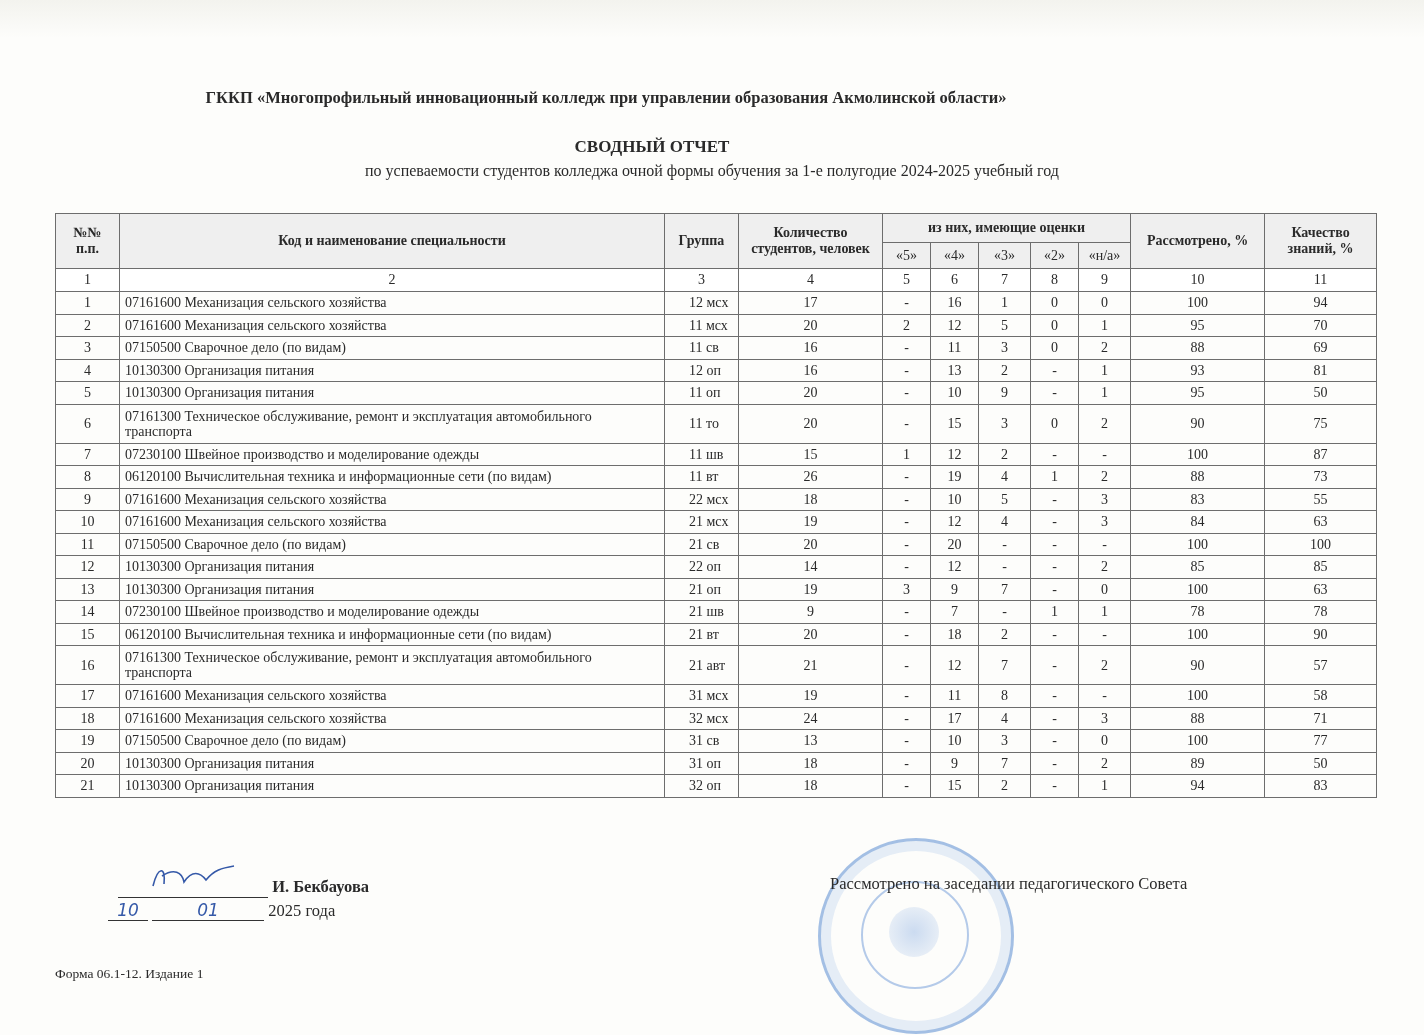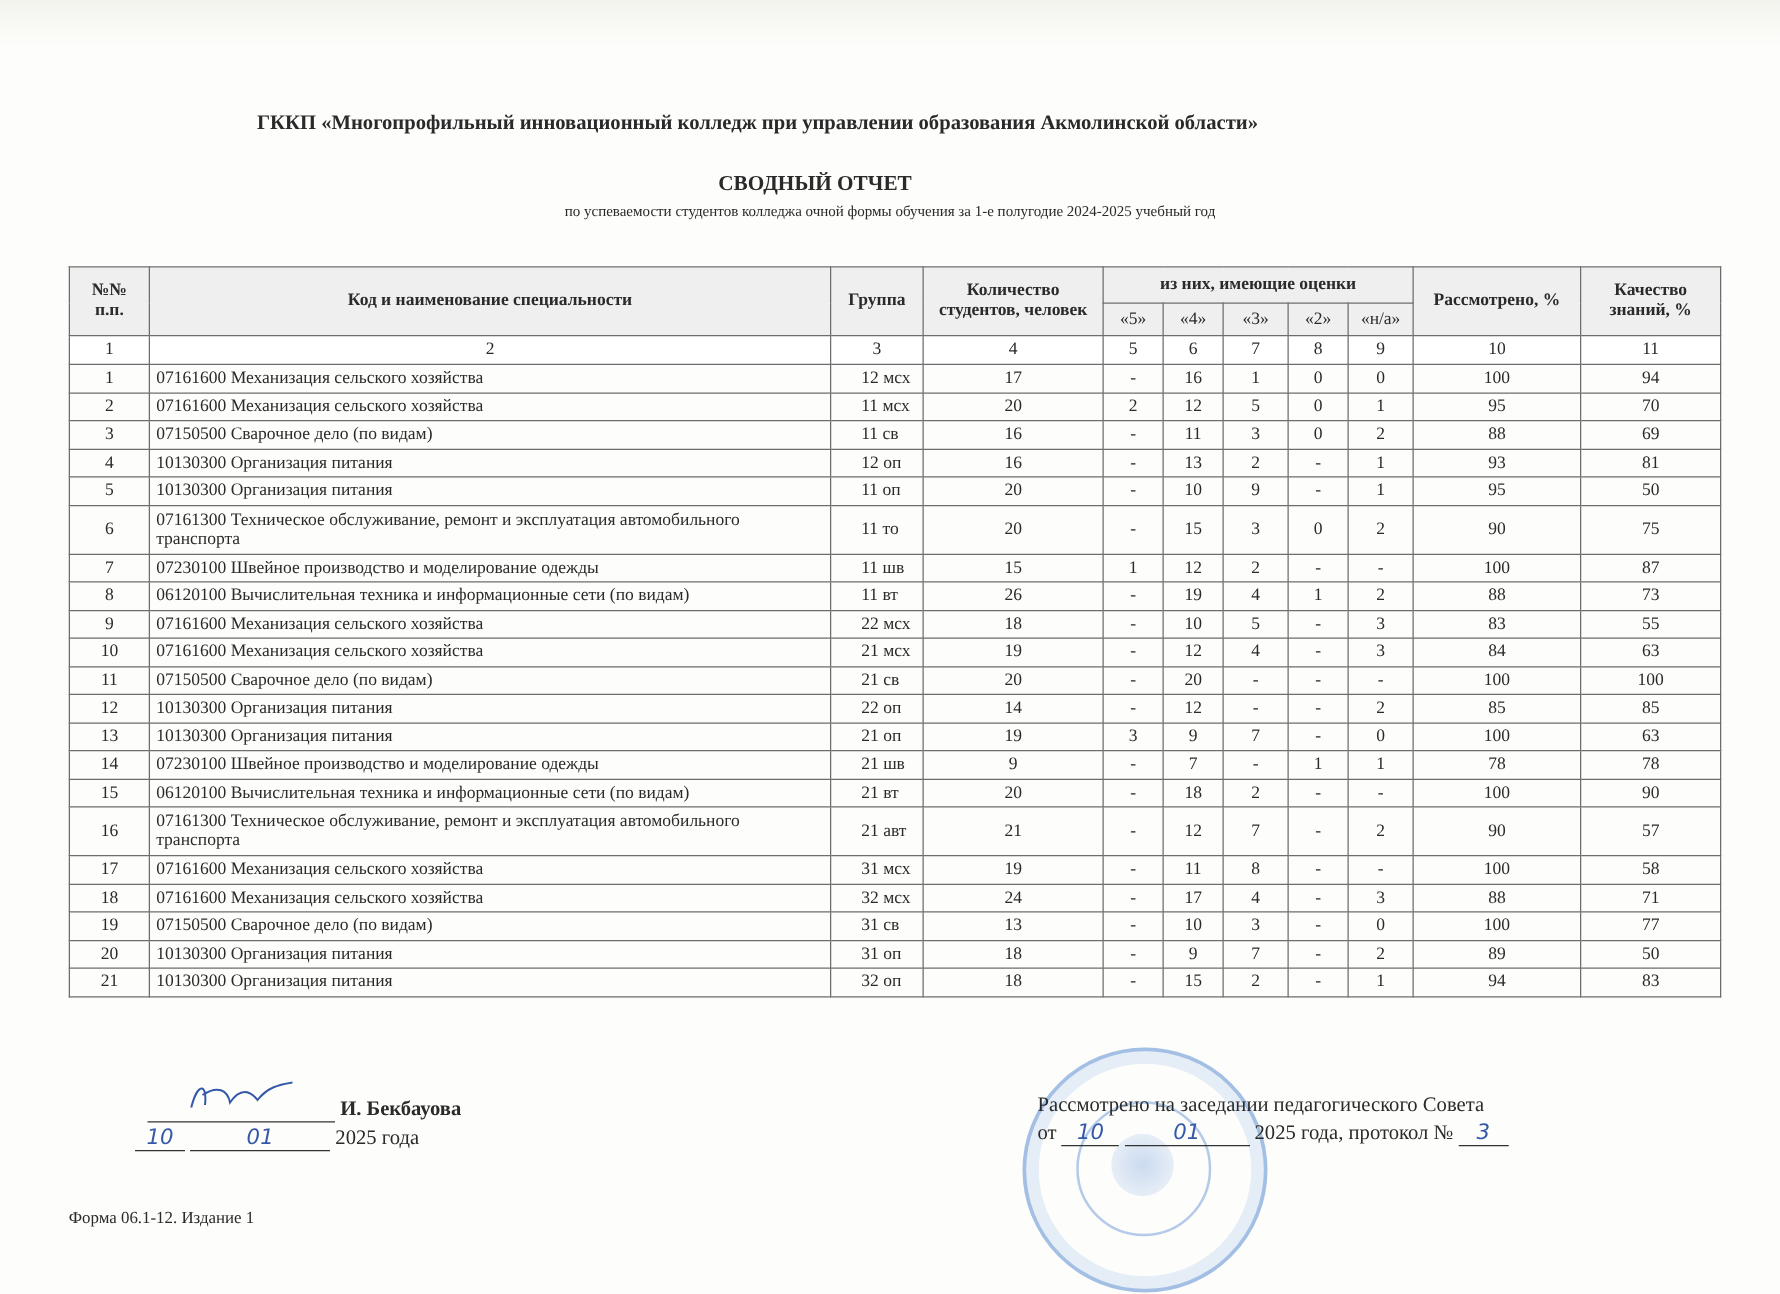--- a/index.html
+++ b/index.html
@@ -7,21 +7,21 @@
     width: 1424px; height: 1035px; background: #fdfdfb; position: relative; overflow: hidden;
     font-family: "Liberation Serif", serif; color: #2a2a2a;
   }
   .topband { position: absolute; left: 0; top: 0; width: 1424px; height: 38px;
     background: linear-gradient(#f3f3ee, #fdfdfb); }
   .org-title { position: absolute; left: 0; width: 1212px; top: 88px; text-align: center;
     font-weight: bold; font-size: 16.5px; }
   .doc-title { position: absolute; left: 0; width: 1304px; top: 137px; text-align: center;
     font-size: 17px; font-weight: bold; }
   .doc-subtitle { position: absolute; left: 0; width: 1424px; top: 162px; text-align: center;
-    font-size: 12px; }
+    font-size: 16px; }
 
   table.report { position: absolute; left: 55px; top: 213px; width: 1321px;
     border-collapse: collapse; font-size: 14px; table-layout: fixed; }
   table.report th, table.report td { border: 1px solid #6d6d6d; padding: 0 5px; }
   table.report th { background: #efefef; font-weight: bold; font-size: 14px; line-height: 16px; text-align: center; }
   table.report th.sub { font-weight: normal; height: 25px; }
   table.report tr.head1 th { height: 28px; }
   table.report tr.nums td { text-align: center; height: 22px; background: #fff; }
   table.report tbody td { height: 21.5px; line-height: 15px; }
   table.report tbody td.c { text-align: center; }
@@ -391,22 +391,15 @@
   </div>
   <div style="margin-top:2px;margin-left:-10px;">
     <span class="line hand" style="width:40px;text-align:center;">10</span>
     <span class="line hand" style="width:112px;text-align:center;">01</span>
     <span>2025 года</span>
   </div>
 </div>
 
 <div class="sig-right">
   <div>Рассмотрено на заседании педагогического Совета</div>
-  <div style="margin-top:2px;">
-    <span>от</span>
-    <span class="line hand" style="width:46px;text-align:center;">10</span>
-    <span class="line hand" style="width:100px;text-align:center;">01</span>
-    <span>2025 года, протокол №</span>
-    <span class="line hand" style="width:40px;text-align:center;">3</span>
-  </div>
 </div>
 
 <div class="form-note">Форма 06.1-12. Издание 1</div>
 
 </body></html>

